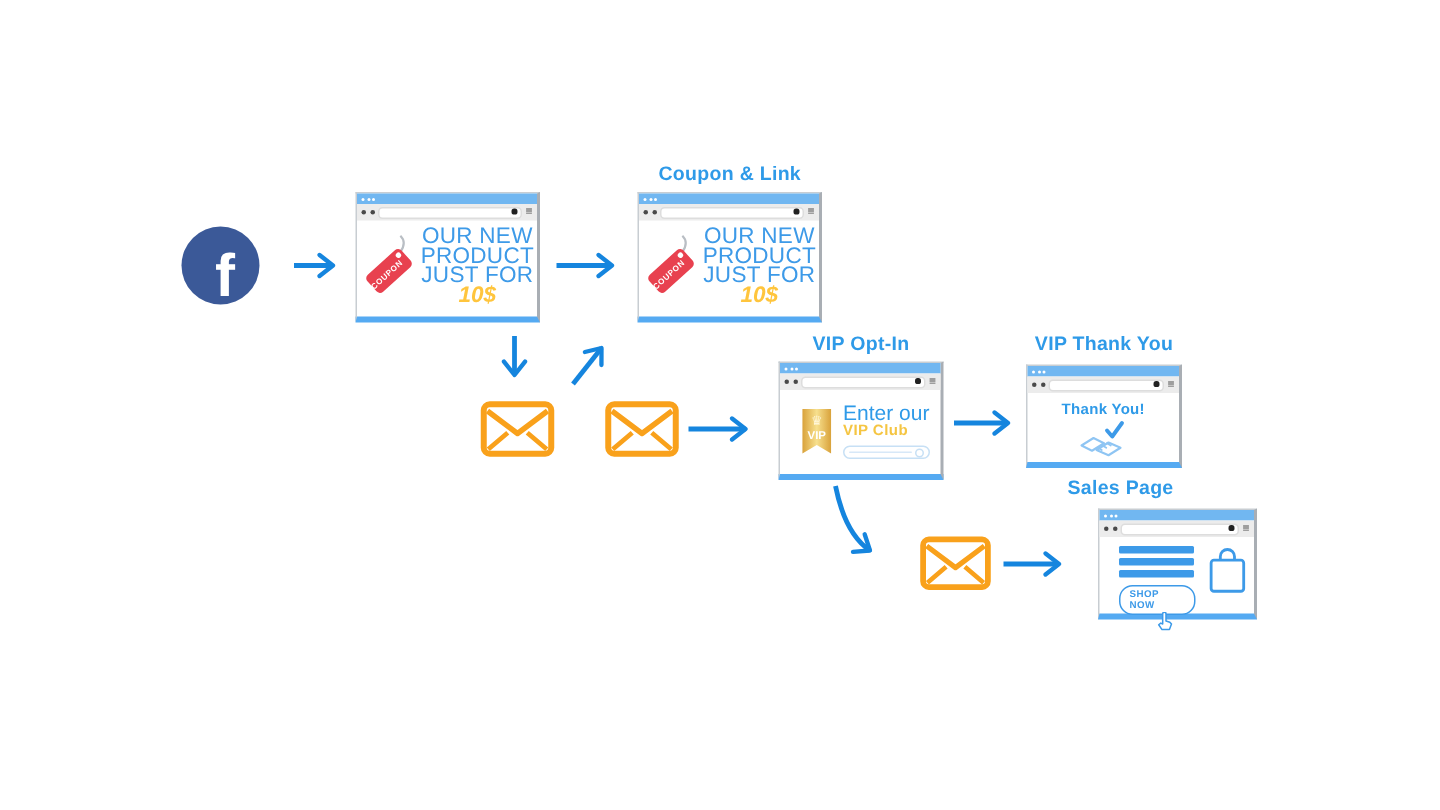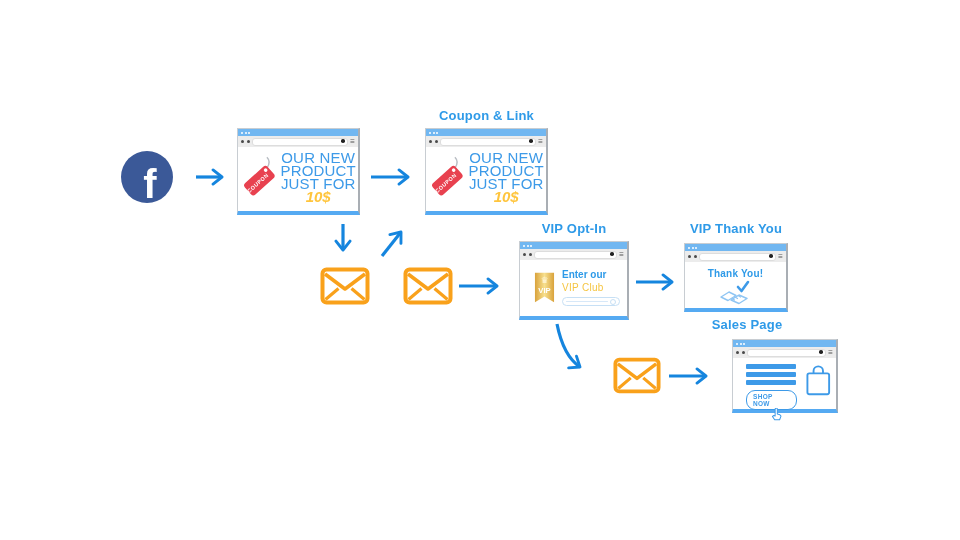--- a/index.html
+++ b/index.html
@@ -28,22 +28,22 @@
   .menu-glyph{font-size:8px;color:#555;line-height:1;transform:translateY(-0.5px);}
   .win-title{position:absolute;text-align:center;font-weight:bold;font-size:13px;
       color:var(--title-blue,#2E9AE8);letter-spacing:0.2px;}
   
   .coupon-body{display:flex;align-items:center;padding:4px 2px 0 1px;}
   .coupon-text{flex:1;text-align:center;}
   .coupon-line{font-size:15px;font-weight:normal;color:var(--content-blue,#3D9AE8);line-height:13px;letter-spacing:0.2px;}
   .coupon-price{font-size:15px;font-weight:bold;font-style:italic;color:var(--price-gold,#FFC53D);line-height:13px;}
   
   .vip-body{display:flex;align-items:center;gap:7px;padding:9px 4px 0 14px;}
-  .vip-line1{font-size:10px;font-weight:bold;color:var(--title-blue,#2E9AE8);line-height:12px;}
-  .vip-line2{font-size:10px;font-weight:normal;color:var(--gold,#F5C542);line-height:13px;letter-spacing:0.3px;}
+  .vip-line1{font-size:14px;font-weight:normal;color:var(--title-blue,#2E9AE8);line-height:12px;}
+  .vip-line2{font-size:10px;font-weight:bold;color:var(--gold,#F5C542);line-height:13px;letter-spacing:0.3px;}
   .vip-pill{width:58px;height:9px;box-sizing:border-box;border:1px solid #C7E0F5;border-radius:5px;
       display:flex;align-items:center;gap:2px;padding:0 3px;margin-top:3px;background:#fff;}
   .vip-pill-line{flex:1;height:1.5px;background:#D7E8F8;border-radius:1px;}
   .vip-pill-circle{width:4px;height:4px;border:1px solid #C7E0F5;border-radius:50%;}
   
   .ty-body{text-align:center;padding-top:6px;}
   .ty-msg{font-size:10px;font-weight:bold;color:var(--title-blue,#2E9AE8);letter-spacing:0.2px;}
   
   .sales-body{display:flex;gap:9px;padding:6px 5px 0 13px;align-items:flex-start;}
   .sales-left{display:flex;flex-direction:column;}

